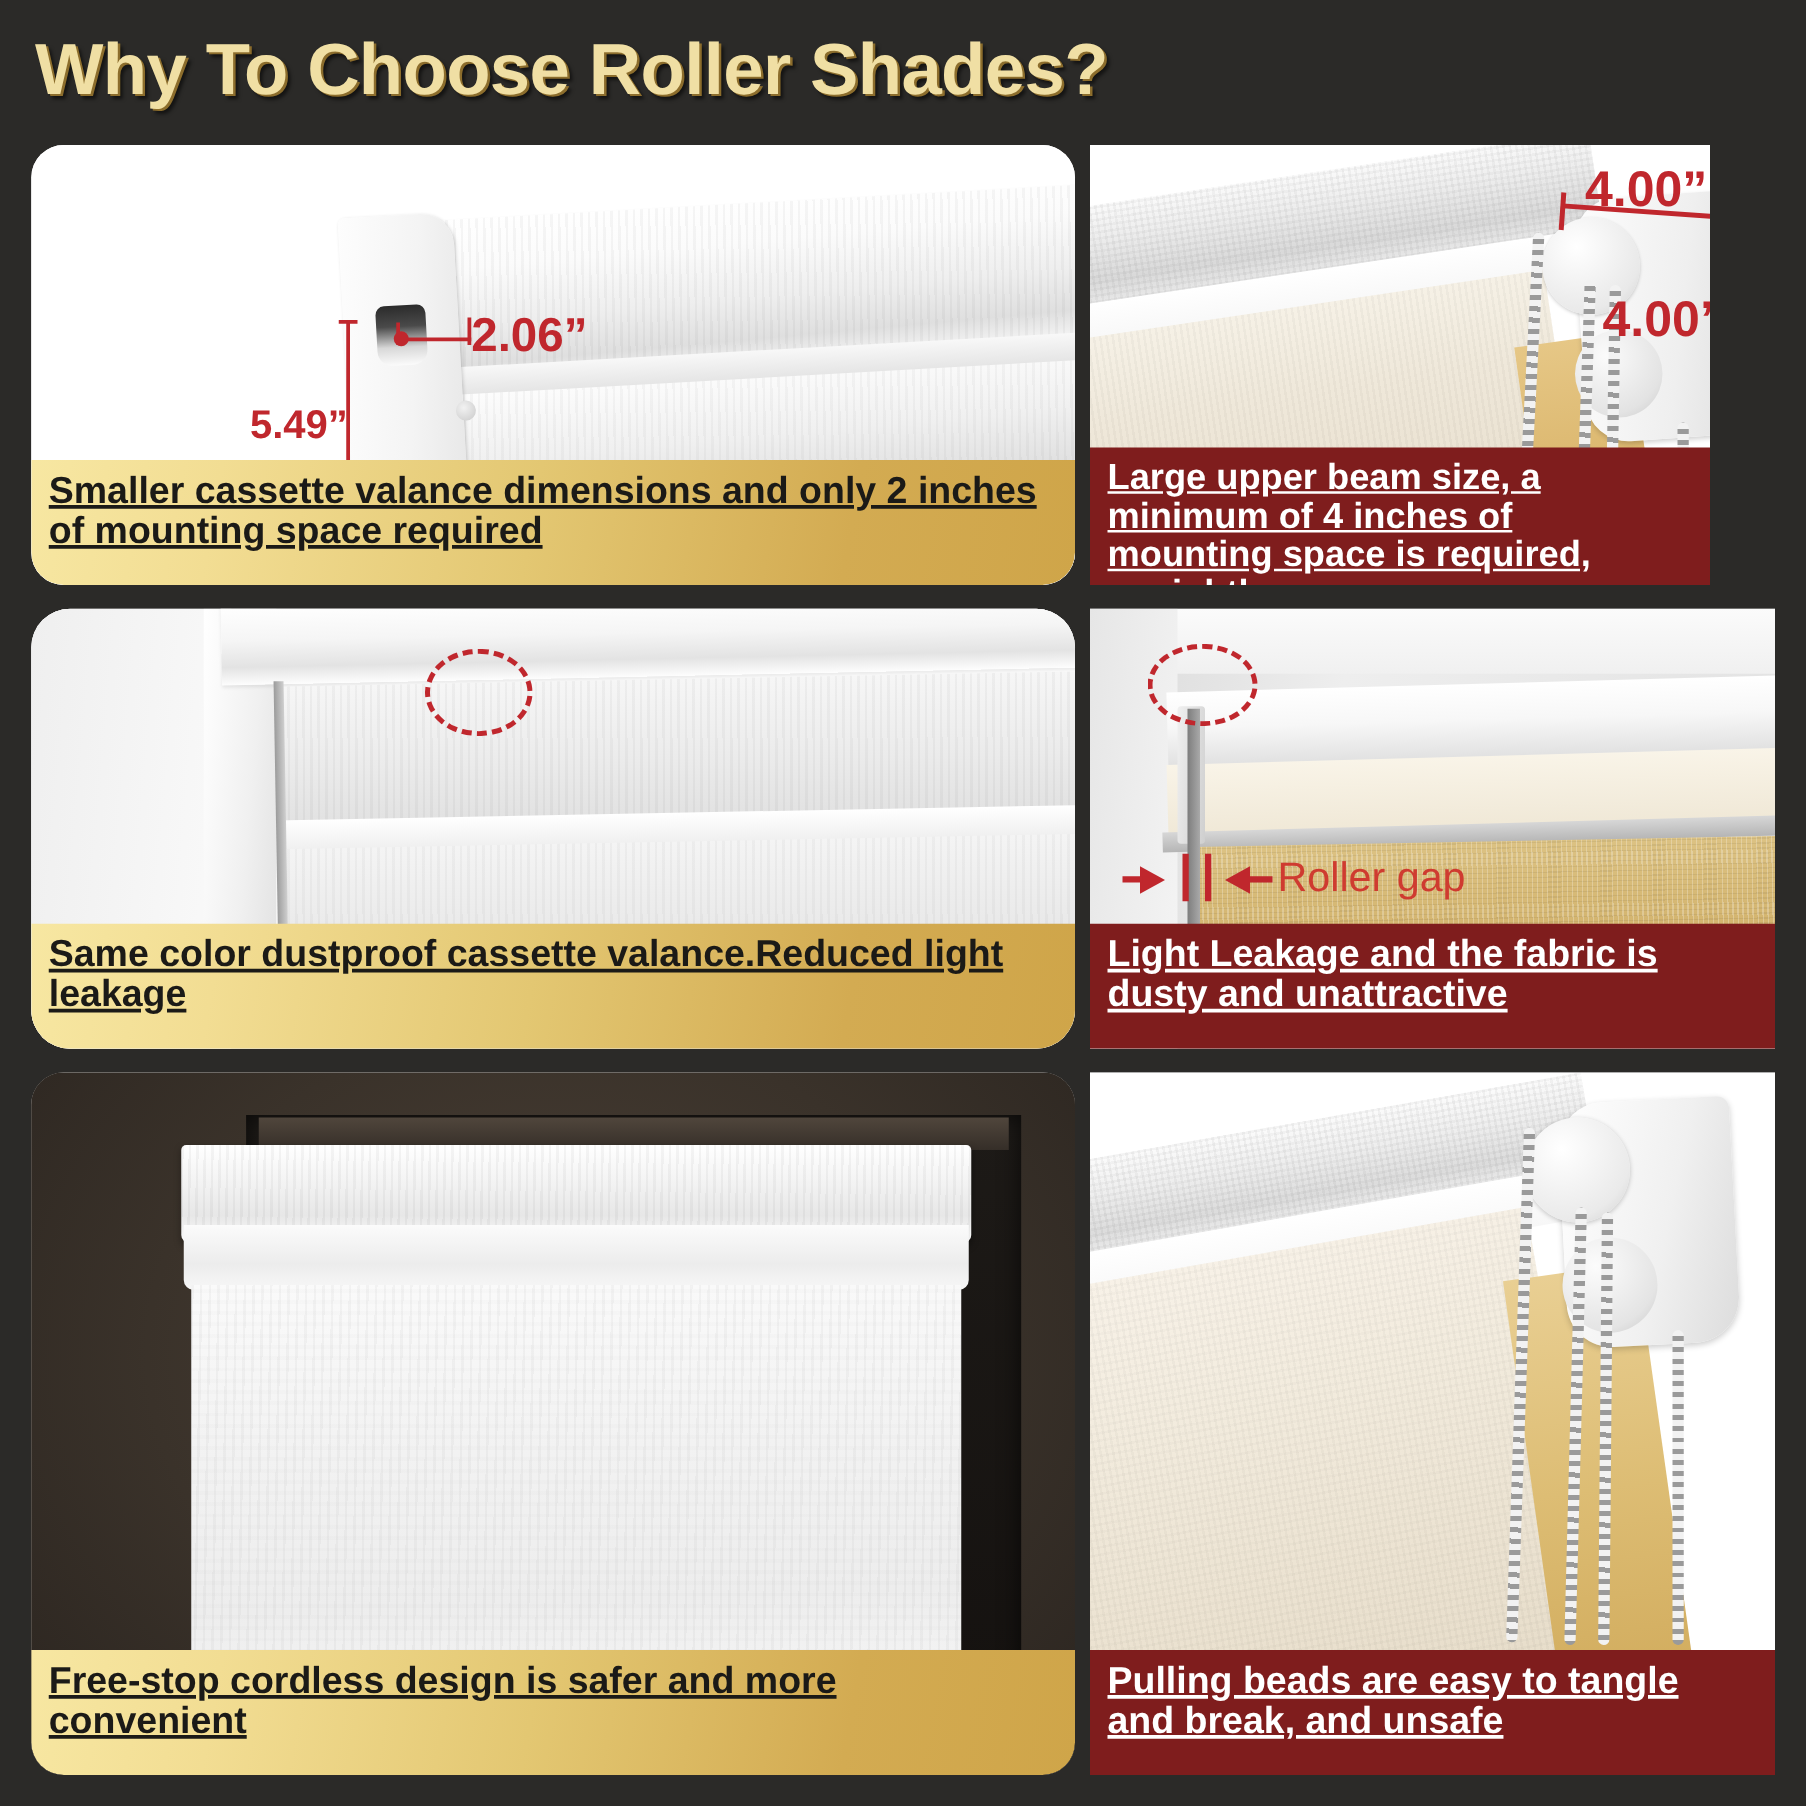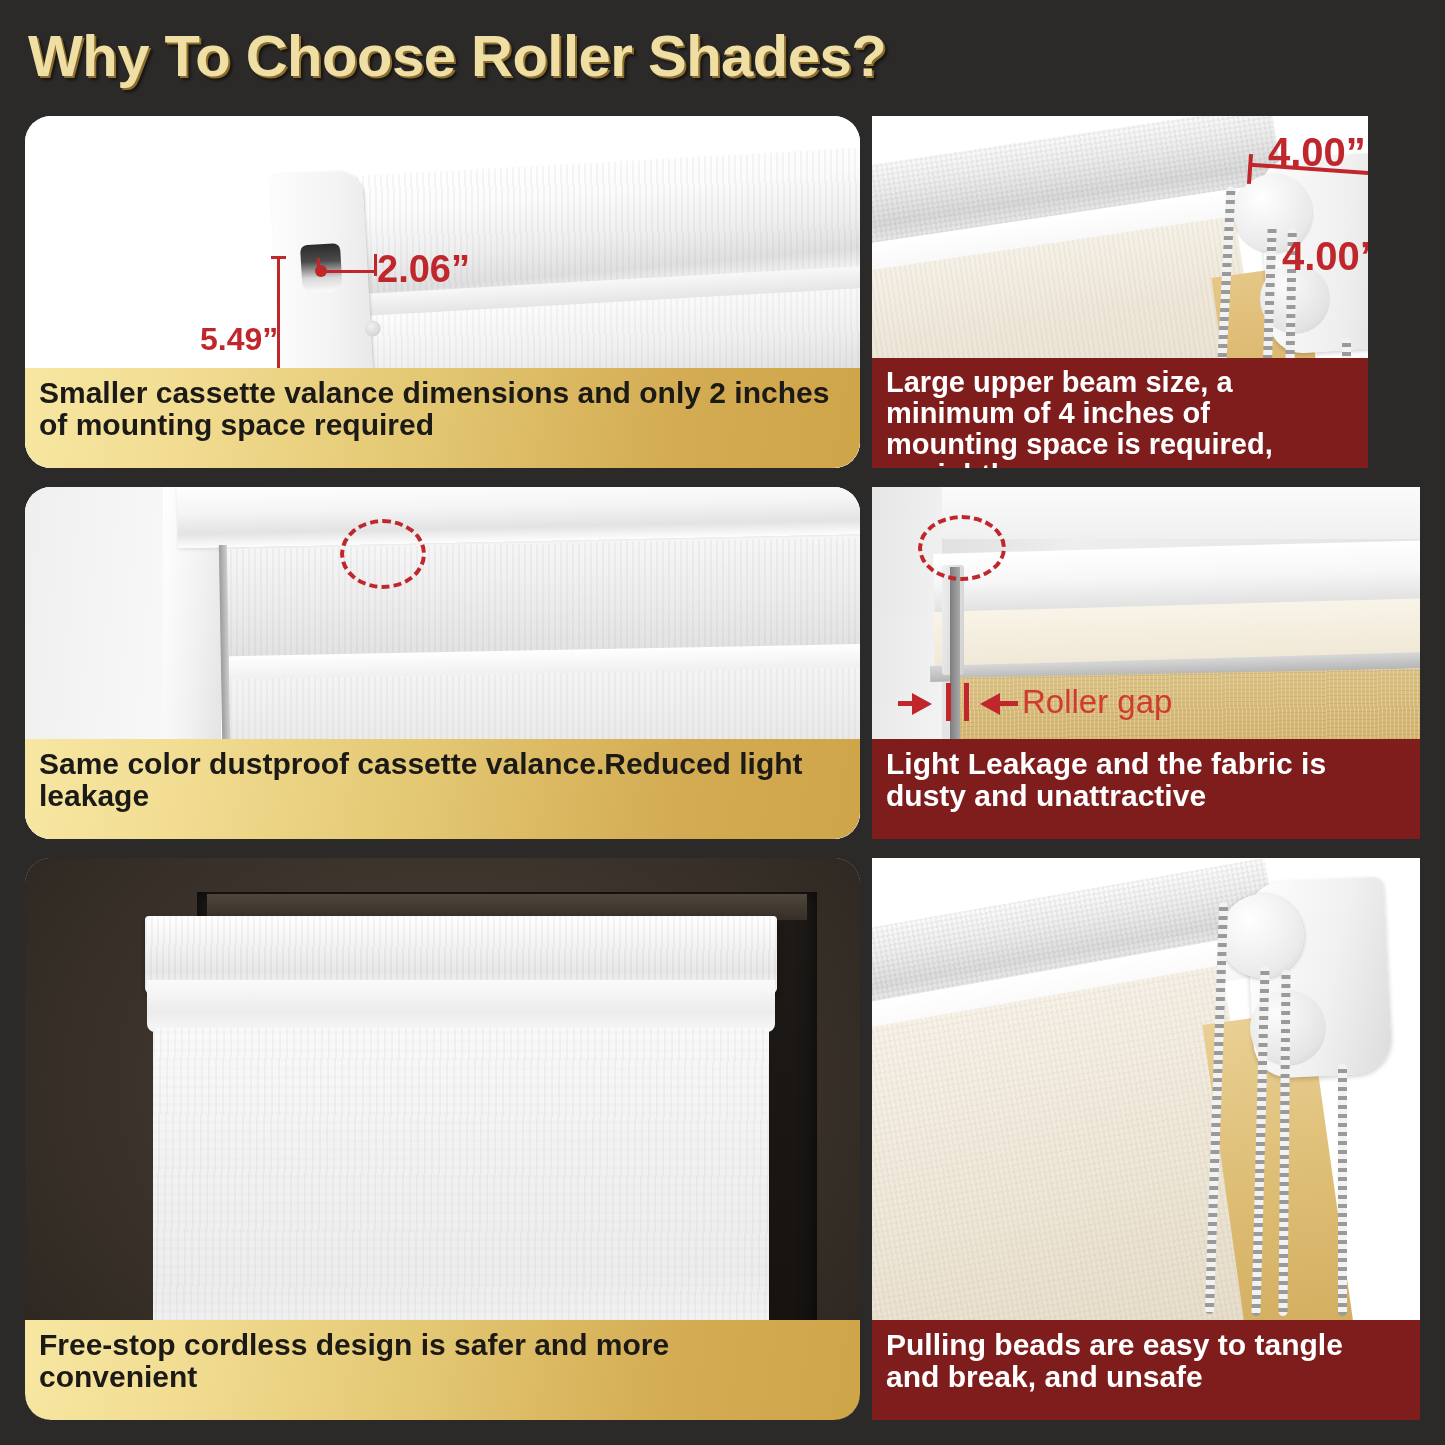--- a/index.html
+++ b/index.html
@@ -21,33 +21,33 @@
   }
   
   .grid{position:absolute; left:0; top:0; width:1445px; height:1445px;}
   .panel{position:absolute; overflow:hidden; background:#fff;}
   .panel.left{border-radius:26px;}
   .panel.right{border-radius:0;}
 
   
   #p1{left:25px;  top:116px; width:835px; height:352px;}
   #p2{left:872px; top:116px; width:496px; height:352px;}
-  #p3{left:25px;  top:487px; width:835px; height:352px;}
+  #p3{left:25px;  top:487px; width:835px; height:352px;border-radius:31px;}
   #p4{left:872px; top:487px; width:548px; height:352px;}
   #p5{left:25px;  top:858px; width:835px; height:562px;}
   #p6{left:872px; top:858px; width:548px; height:562px;}
 
   .photo{position:absolute; left:0; top:0; right:0; bottom:0;}
 
   
   .caption{
     position:absolute; left:0; right:0; bottom:0;
     box-sizing:border-box;
     padding:9px 28px 12px 14px;
-    font-size:30px; font-weight:bold; line-height:1.07;
+    font-size:30px; font-weight:bold; line-height:1.07;text-decoration:underline;
   }
   .caption.gold{
     background:linear-gradient(100deg,#f7e7a2 0%,#f2dd93 18%,#e3c772 48%,#d3ab52 78%,#cfa549 100%);
     color:#1b1a17;
     border-bottom-left-radius:26px; border-bottom-right-radius:26px;
   }
   .caption.gray{
     background:#7f1d1d;
     color:#ffffff;
   }

